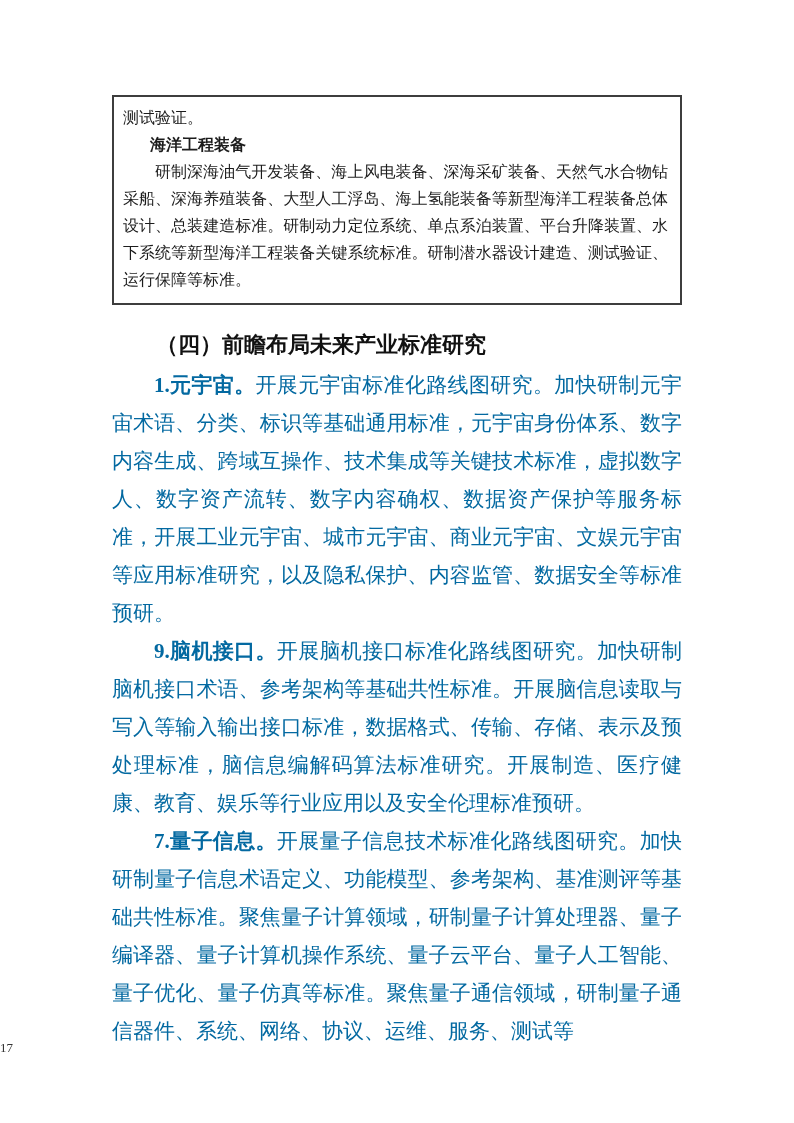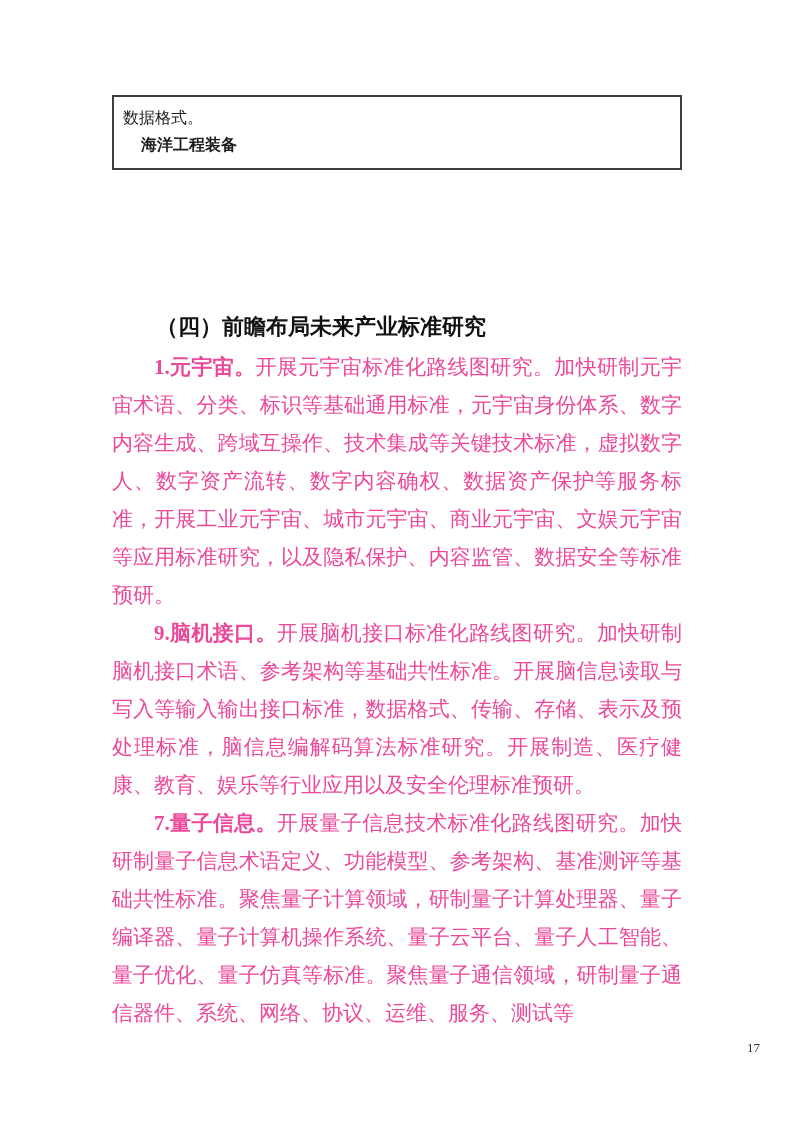--- a/index.html
+++ b/index.html
@@ -27,70 +27,71 @@
     padding: 7px 12px 10px 9px;
     font-size: 16px;
     line-height: 27px;
     color: #1c1c1c;
   }
   .box-continuation {
     text-align: left;
   }
   .box-subheading {
     font-weight: bold;
-    margin-left: 18px;
+    margin-left: 27px;
   }
   .box-paragraph {
     text-indent: 2em;
     text-align: justify;
     text-justify: inter-character;
   }
   
   .content {
     position: absolute;
     left: 112px;
-    top: 306px;
+    top: 324px;
     width: 570px;
   }
   .section-heading {
     font-size: 22px;
     font-weight: bold;
     line-height: 42px;
     text-indent: 2em;
     color: #111111;
   }
   .para {
     font-size: 21px;
     line-height: 38px;
     text-indent: 2em;
     text-align: justify;
     text-justify: inter-character;
-    color: #ec4899;
+    color: #0369a1;
   }
   .para .lead {
     font-weight: bold;
   }
   .page-number {
     position: absolute;
     top: 1040px;
     left: 0;
     width: 760px;
-    text-align: right;
+    text-align: left;
     font-size: 13px;
     color: #333333;
   }
 </style>
 </head>
 <body>
 
 <div class="page">
 
   <div class="callout-box">
-    <div class="box-continuation">数据格式。</div>
+    <div class="box-continuation">测试验证。</div>
     <div class="box-subheading">海洋工程装备</div>
+    <div class="box-paragraph">研制深海油气开发装备、海上风电装备、深海采矿装备、天然气水合物钻采船、深海养殖装备、大型人工浮岛、海上氢能装备等新型海洋工程装备总体设计、总装建造标准。研制动力定位系统、单点系泊装置、平台升降装置、水下系统等新型海洋工程装备关键系统标准。研制潜水器设计建造、测试验证、运行保障等标准。</div>
   </div>
 
   <div class="content">
     <h2 class="section-heading">（四）前瞻布局未来产业标准研究</h2>
 
     <p class="para"><span class="lead">1.元宇宙。</span><span>开展元宇宙标准化路线图研究。加快研制元宇宙术语、分类、标识等基础通用标准，元宇宙身份体系、数字内容生成、跨域互操作、技术集成等关键技术标准，虚拟数字人、数字资产流转、数字内容确权、数据资产保护等服务标准，开展工业元宇宙、城市元宇宙、商业元宇宙、文娱元宇宙等应用标准研究，以及隐私保护、内容监管、数据安全等标准预研。</span></p>
 
     <p class="para"><span class="lead">9.脑机接口。</span><span>开展脑机接口标准化路线图研究。加快研制脑机接口术语、参考架构等基础共性标准。开展脑信息读取与写入等输入输出接口标准，数据格式、传输、存储、表示及预处理标准，脑信息编解码算法标准研究。开展制造、医疗健康、教育、娱乐等行业应用以及安全伦理标准预研。</span></p>
 
     <p class="para"><span class="lead">7.量子信息。</span><span>开展量子信息技术标准化路线图研究。加快研制量子信息术语定义、功能模型、参考架构、基准测评等基础共性标准。聚焦量子计算领域，研制量子计算处理器、量子编译器、量子计算机操作系统、量子云平台、量子人工智能、量子优化、量子仿真等标准。聚焦量子通信领域，研制量子通信器件、系统、网络、协议、运维、服务、测试等</span></p>

